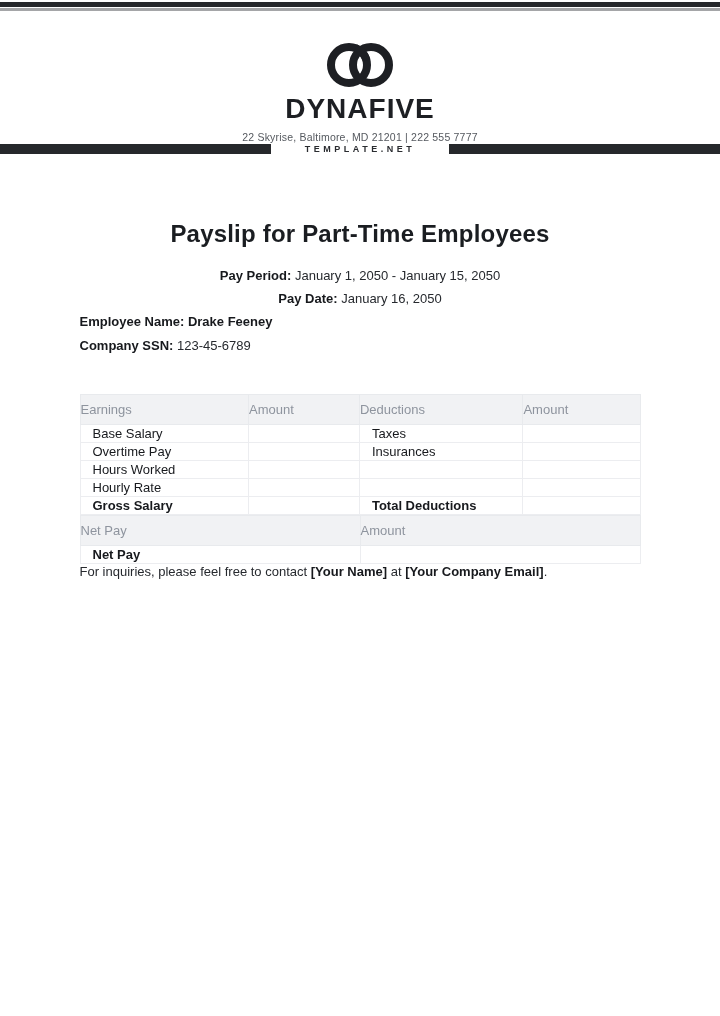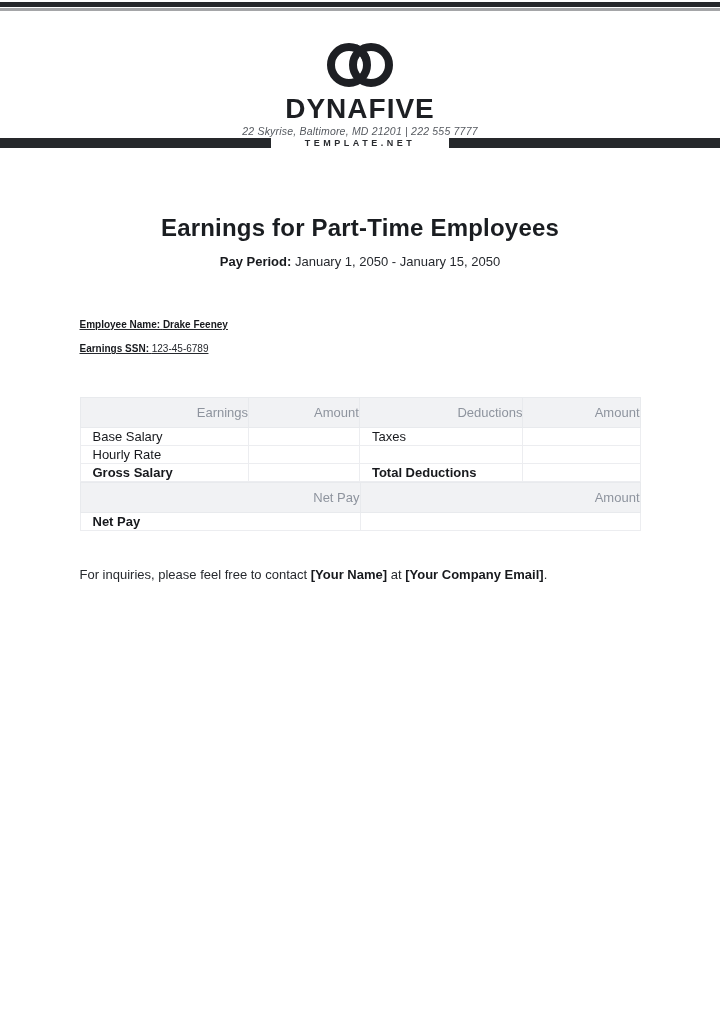--- a/index.html
+++ b/index.html
@@ -17,61 +17,61 @@
   .top-rule-gray { margin-top: 1px; height: 3px; background: #a5a6a8; }
 
   
   .letterhead { text-align: center; padding-top: 28px; }
   .logo { display: inline-block; width: 68px; height: 52px; }
   .company-name {
     font-size: 28px; font-weight: 700; letter-spacing: 1px;
     color: #1d1f23; margin-top: -2px;
   }
   .company-address {
-    font-size: 10.5px; color: #55595f; letter-spacing: .2px; font-style: italic;
+    font-size: 10.5px; color: #55595f; margin-top: 6px; letter-spacing: .2px;
   }
 
   
   .divider { display: flex; align-items: center; height: 11px; }
   .divider .bar { flex: 1; height: 10px; background: #26282b; }
   .divider .word {
     padding: 0 34px; font-size: 9px; font-weight: 700;
     letter-spacing: 3.5px; color: #2a2c30; white-space: nowrap;
   }
 
   
   .content { width: 561px; margin: 0 auto; }
 
   .doc-title {
     margin-top: 66px; text-align: center;
     font-size: 24px; font-weight: 700; color: #1a1d21; letter-spacing: .2px;
   }
-  .pay-lines { margin-top: 8px; text-align: center; font-size: 13px; line-height: 23px; color: #26292e; }
+  .pay-lines { margin-top: 16px; text-align: center; font-size: 13px; line-height: 23px; color: #26292e; }
   .pay-lines b { color: #17191d; }
 
-  .employee-block { margin-top: 40px; font-size: 10px; line-height: 24px; color: #26292e; text-decoration: underline; }
+  .employee-block { font-size: 13px; line-height: 24px; color: #26292e; }
   .employee-block b { color: #17191d; }
 
   table { border-collapse: collapse; width: 100%; table-layout: fixed; }
   .tbl { margin-top: 36px; }
   .tbl2 { }
   th {
     background: #f1f2f4; color: #8e949e; font-weight: 400;
-    font-size: 13px; height: 30px; text-align: right;
+    font-size: 13px; height: 30px; text-align: left;
     border: 1px solid #e8eaed;
   }
   td {
     height: 18px; font-size: 13px; color: #17191d;
     padding-left: 12px; text-align: left;
     border: 1px solid #ecedf0; background: #ffffff;
   }
   tr.total-row td { font-weight: 700; }
   td.bold-cell { font-weight: 700; }
 
-  .footer-line { margin-top: 36px; font-size: 13px; color: #26292e; }
+  .footer-line { font-size: 13px; color: #26292e; }
   .footer-line b { color: #17191d; }
 </style>
 </head>
 <body>
 
 <div class="top-rule-dark"></div>
 <div class="top-rule-gray"></div>
 
 <div class="letterhead">
   <span class="logo">
@@ -86,36 +86,40 @@
 </div>
 
 <div class="divider">
   <div class="bar"></div>
   <div class="word">TEMPLATE.NET</div>
   <div class="bar"></div>
 </div>
 
 <div class="content">
 
-  <div class="doc-title">Earnings for Part-Time Employees</div>
+  <div class="doc-title">Payslip for Part-Time Employees</div>
 
   <div class="pay-lines">
     <div>
       <b>Pay Period:</b>
       <span>January 1, 2050 - January 15, 2050</span>
+    </div>
+    <div>
+      <b>Pay Date:</b>
+      <span>January 16, 2050</span>
     </div>
   </div>
 
   <div class="employee-block">
     <div>
       <b>Employee Name:</b>
       <b>Drake Feeney</b>
     </div>
     <div>
-      <b>Earnings SSN:</b>
+      <b>Company SSN:</b>
       <span>123-45-6789</span>
     </div>
   </div>
 
   <table class="tbl">
     <colgroup>
       <col style="width:30.1%">
         <col style="width:19.8%">
         <col style="width:29.2%">
         <col style="width:20.9%">
@@ -126,20 +130,32 @@
         <th>Amount</th>
         <th>Deductions</th>
         <th>Amount</th>
       </tr>
     </thead>
     <tbody>
       <tr>
         <td>Base Salary</td>
         <td></td>
         <td>Taxes</td>
+        <td></td>
+      </tr>
+      <tr>
+        <td>Overtime Pay</td>
+        <td></td>
+        <td>Insurances</td>
+        <td></td>
+      </tr>
+      <tr>
+        <td>Hours Worked</td>
+        <td></td>
+        <td></td>
         <td></td>
       </tr>
       <tr>
         <td>Hourly Rate</td>
         <td></td>
         <td></td>
         <td></td>
       </tr>
       <tr class="total-row">
         <td>Gross Salary</td>

